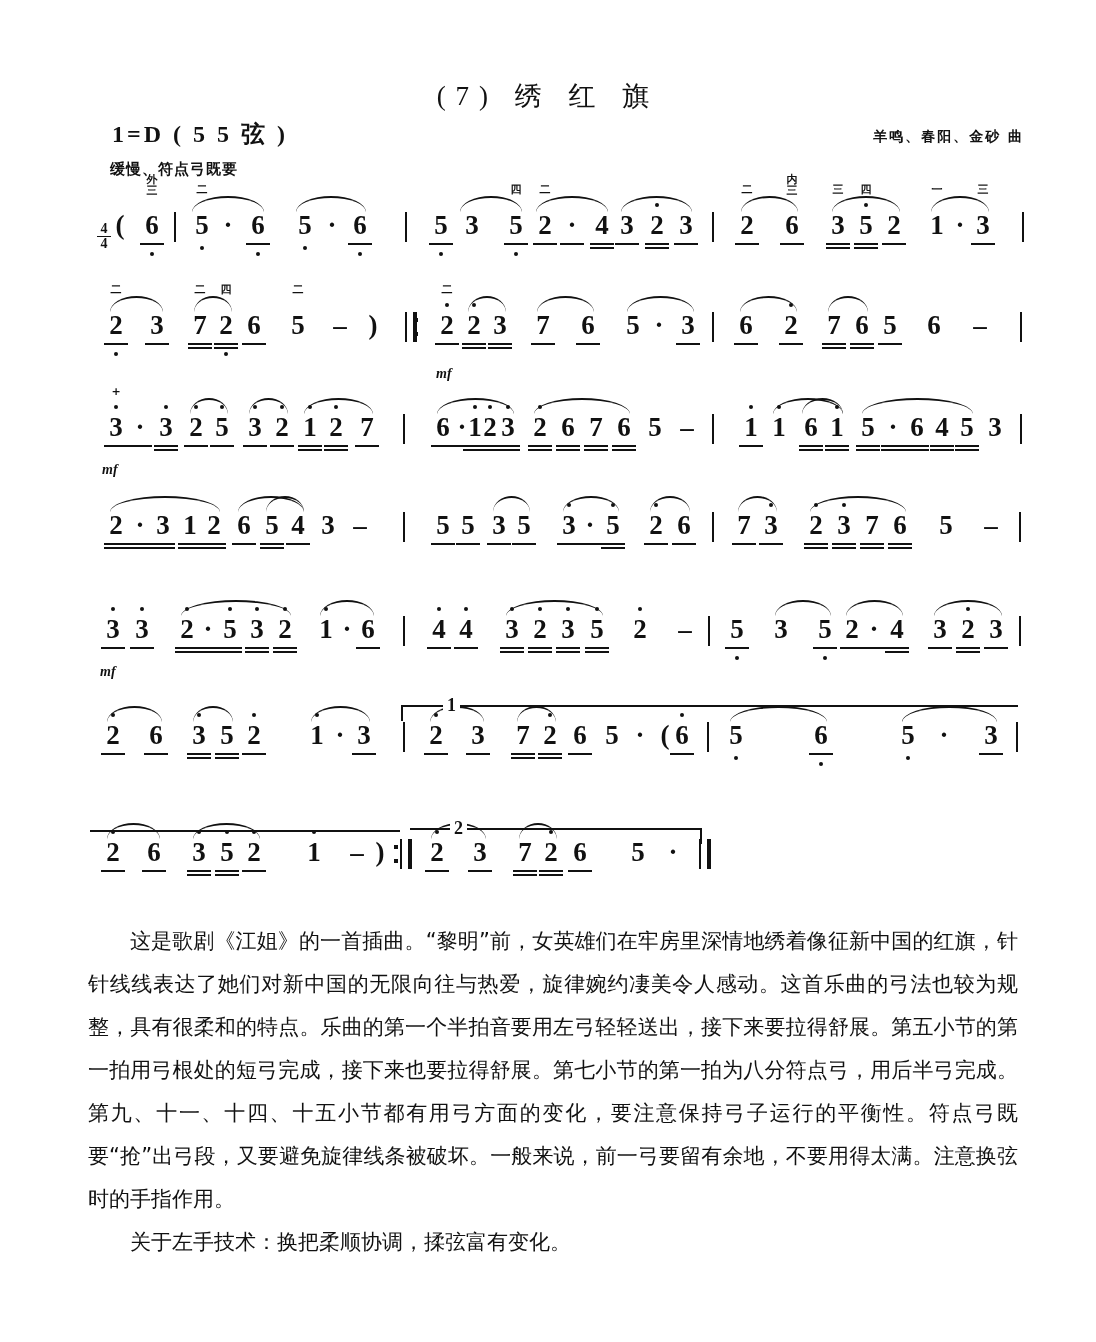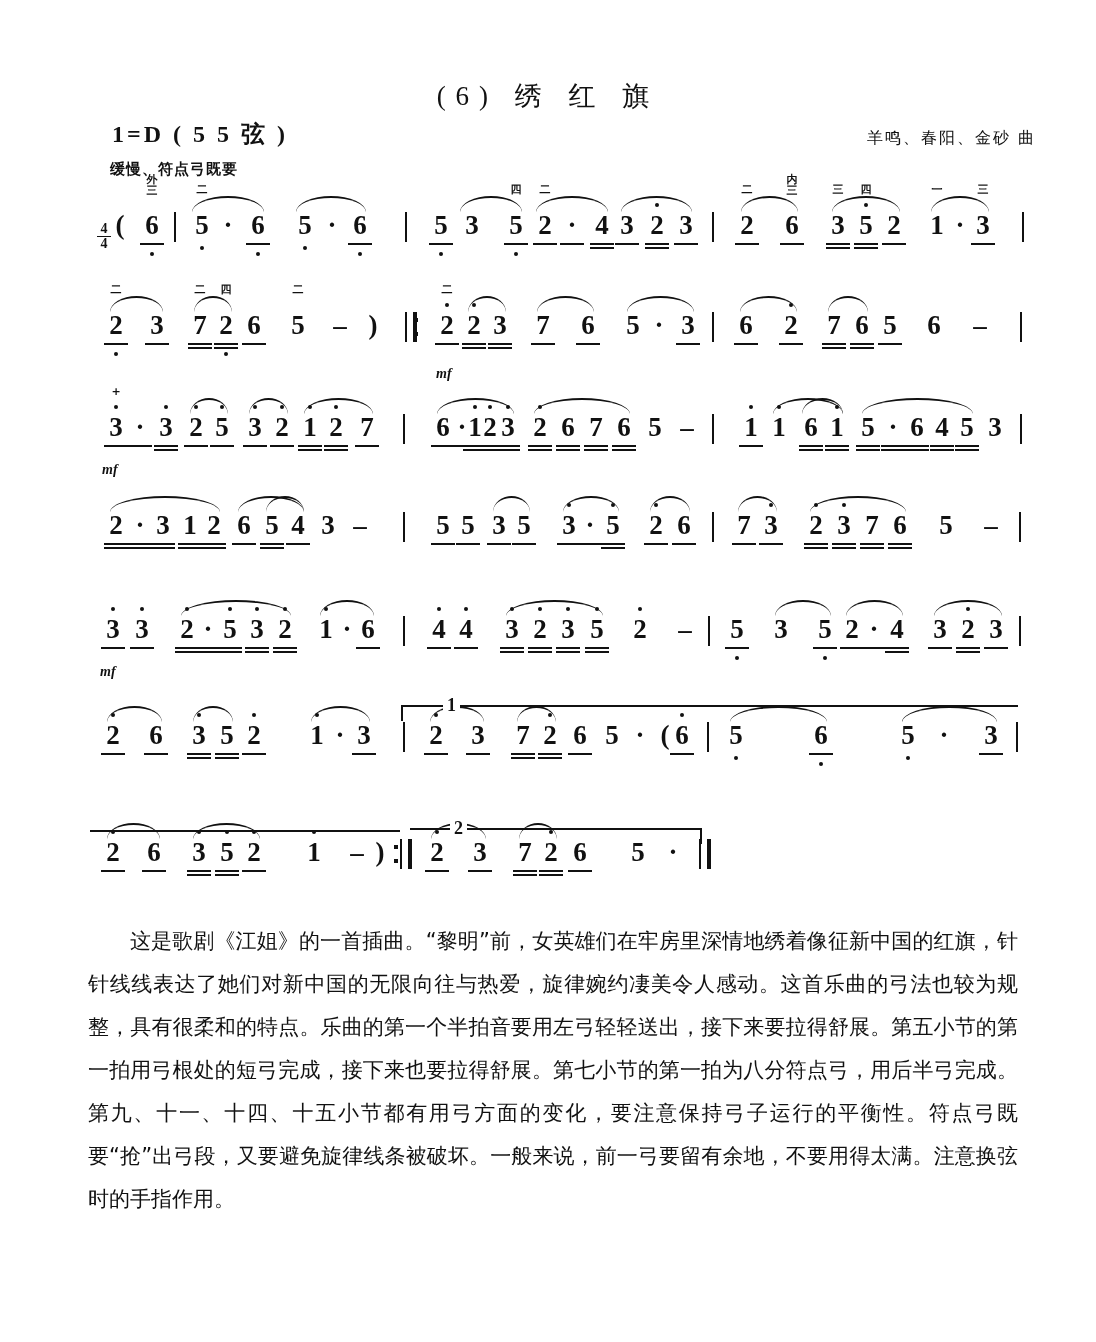--- a/index.html
+++ b/index.html
@@ -1,21 +1,21 @@
 <!DOCTYPE html>
 <html><head>
 <meta charset="utf-8">
 <style>
   html, body { margin:0; padding:0; background:#ffffff; }
   body { width:1096px; height:1342px; position:relative; overflow:hidden; color:#111; font-family:"DejaVu Serif", serif; }
   .abs { position:absolute; }
   .title { left:0; width:1096px; top:78px; text-align:center; font-size:27px; letter-spacing:10px; font-family:"Liberation Serif", serif; }
   .key { left:112px; top:118px; font-size:24px; font-weight:bold; font-family:"Liberation Serif", serif; letter-spacing:3px; }
   .tempo { left:110px; top:160px; font-size:15px; font-weight:bold; font-family:"DejaVu Sans", sans-serif; letter-spacing:1px; }
-  .composer { right:60px; top:128px; font-size:16px; font-weight:normal; font-family:"DejaVu Sans", sans-serif; letter-spacing:2px; }
+  .composer { right:72px; top:128px; font-size:14px; font-weight:bold; font-family:"DejaVu Sans", sans-serif; letter-spacing:2px; }
   .tok { position:absolute; font-family:"Liberation Serif", serif; font-weight:bold; font-size:27px; line-height:30px; text-align:center; width:22px; margin-left:-11px; }
   .tok .hi { position:absolute; left:50%; top:-7px; width:4px; height:4px; margin-left:-2px; border-radius:50%; background:#111; }
   .tok .lo { position:absolute; left:50%; bottom:-12px; width:4px; height:4px; margin-left:-2px; border-radius:50%; background:#111; }
   .tok .u1 { position:absolute; left:-1px; right:-1px; bottom:-5px; height:2px; background:#111; }
   .tok .u2 { position:absolute; left:-1px; right:-1px; bottom:-9px; height:2px; background:#111; }
   .tok .fing { position:absolute; left:50%; top:-26px; transform:translateX(-50%); font-size:11px; font-family:"DejaVu Sans", sans-serif; font-weight:bold; white-space:nowrap; line-height:11px; }
   .bar { position:absolute; width:2px; height:30px; background:#111; }
   .bar.dbl { width:6px; border-left:2px solid #111; border-right:4px solid #111; background:transparent; }
   .slur { position:absolute; height:14px; border-top:2px solid #111; border-radius:50% 50% 0 0 / 100% 100% 0 0; }
   .dyn { position:absolute; font-family:"Liberation Serif", serif; font-style:italic; font-weight:bold; font-size:14px; }
@@ -24,21 +24,21 @@
   .volta.r { border-right:2px solid #111; }
   .volta span { position:absolute; top:-12px; font-family:"Liberation Serif", serif; font-weight:bold; font-size:18px; background:#fff; padding:0 4px; }
   .para { left:88px; width:930px; font-family:"DejaVu Sans", sans-serif; font-size:21px; line-height:43px; text-align:justify; }
   .para p { margin:0; text-indent:2em; }
   .timesig { position:absolute; font-family:"Liberation Serif", serif; font-weight:bold; font-size:14px; line-height:14px; text-align:center; width:14px; }
   .timesig .l { border-bottom:1px solid #111; }
 </style>
 </head>
 <body>
 
-<div class="abs title">(6) 绣 红 旗</div>
+<div class="abs title">(7) 绣 红 旗</div>
 <div class="abs key">1=D ( 5 5 弦 )</div>
 <div class="abs tempo">缓慢、符点弓既要</div>
 <div class="abs composer">羊鸣、春阳、金砂  曲</div>
 
 <div class="timesig" style="left:97px; top:222px;">
   <div class="l">4</div>
   <div>4</div>
 </div>
 
 <div id="score">
@@ -290,13 +290,14 @@
     <div class="slur" style="left: 431px; width: 55px; top: 823px;"></div>
     <div class="slur" style="left: 519px; width: 38px; top: 823px;"></div>
     <div class="volta r" style="left: 410px; width: 290px; top: 828px;">
       <span style="left: 40px;">2</span>
     </div>
     <div style="position: absolute; left: 90px; width: 310px; top: 830px; border-top: 2px solid rgb(17, 17, 17);"></div>
   </div>
 
 <div class="abs para" style="top:920px;">
   <p>这是歌剧《江姐》的一首插曲。“黎明”前，女英雄们在牢房里深情地绣着像征新中国的红旗，针针线线表达了她们对新中国的无限向往与热爱，旋律婉约凄美令人感动。这首乐曲的弓法也较为规整，具有很柔和的特点。乐曲的第一个半拍音要用左弓轻轻送出，接下来要拉得舒展。第五小节的第一拍用弓根处的短弓完成，接下来也要拉得舒展。第七小节的第一拍为八分符点弓，用后半弓完成。第九、十一、十四、十五小节都有用弓方面的变化，要注意保持弓子运行的平衡性。符点弓既要“抢”出弓段，又要避免旋律线条被破坏。一般来说，前一弓要留有余地，不要用得太满。注意换弦时的手指作用。</p>
+  <p>关于左手技术：换把柔顺协调，揉弦富有变化。</p>
 </div>
 
 </body></html>

